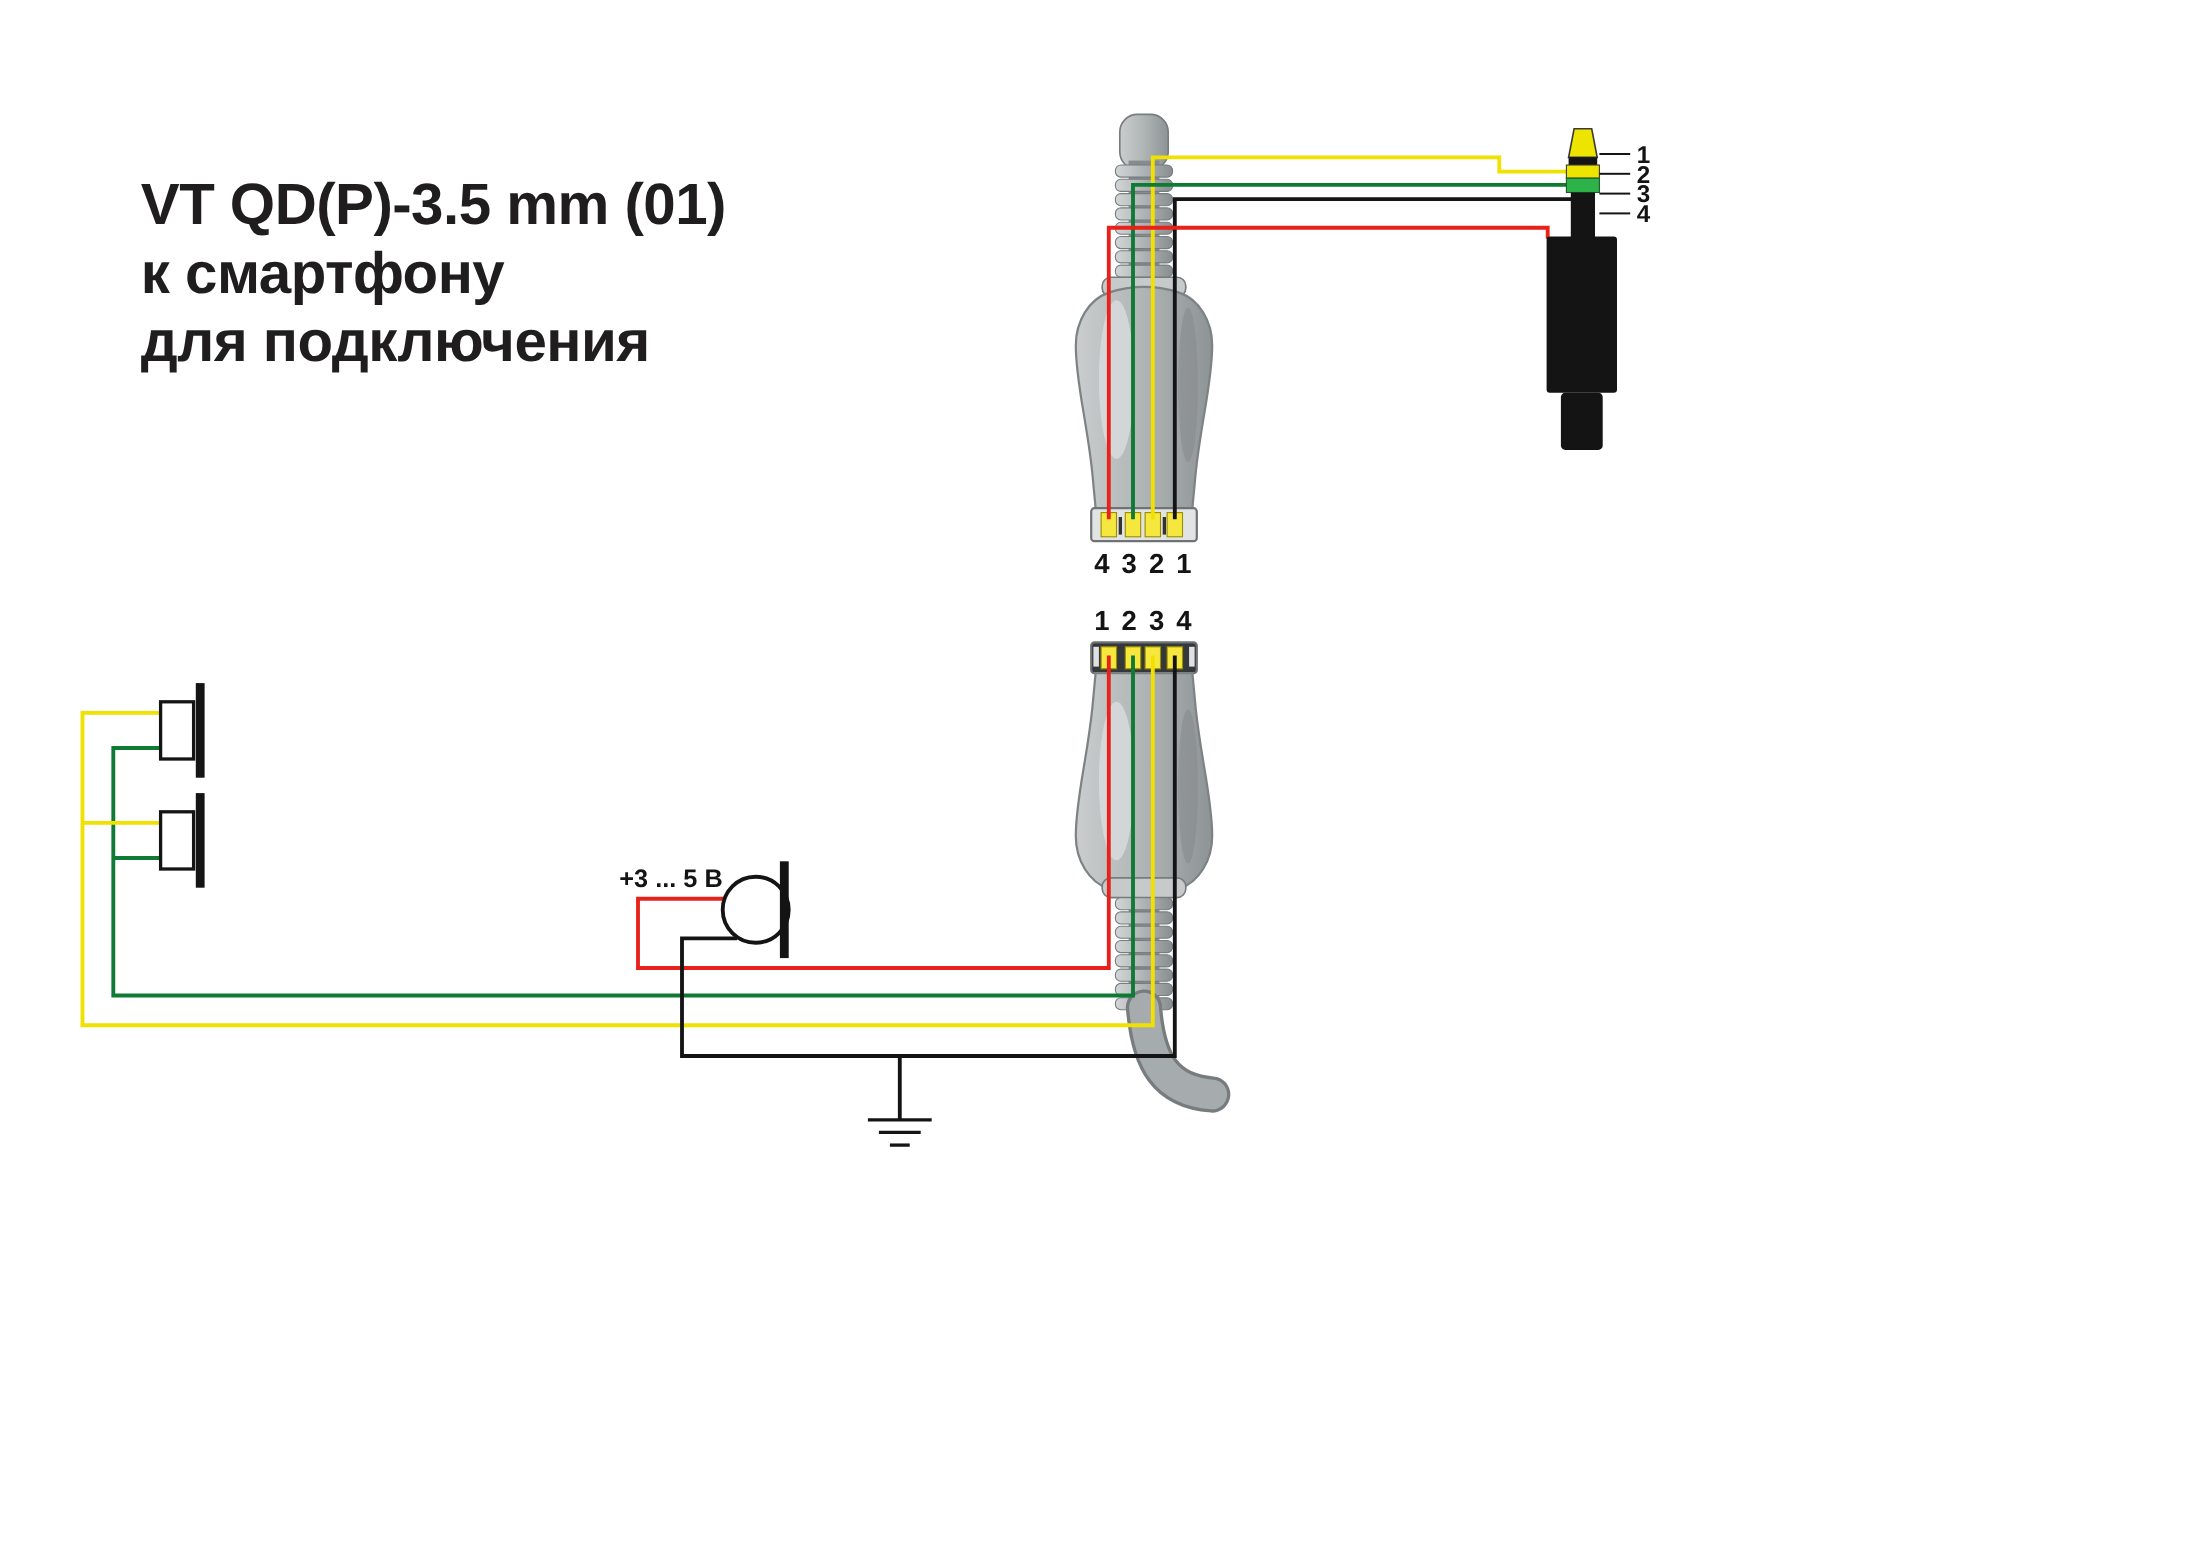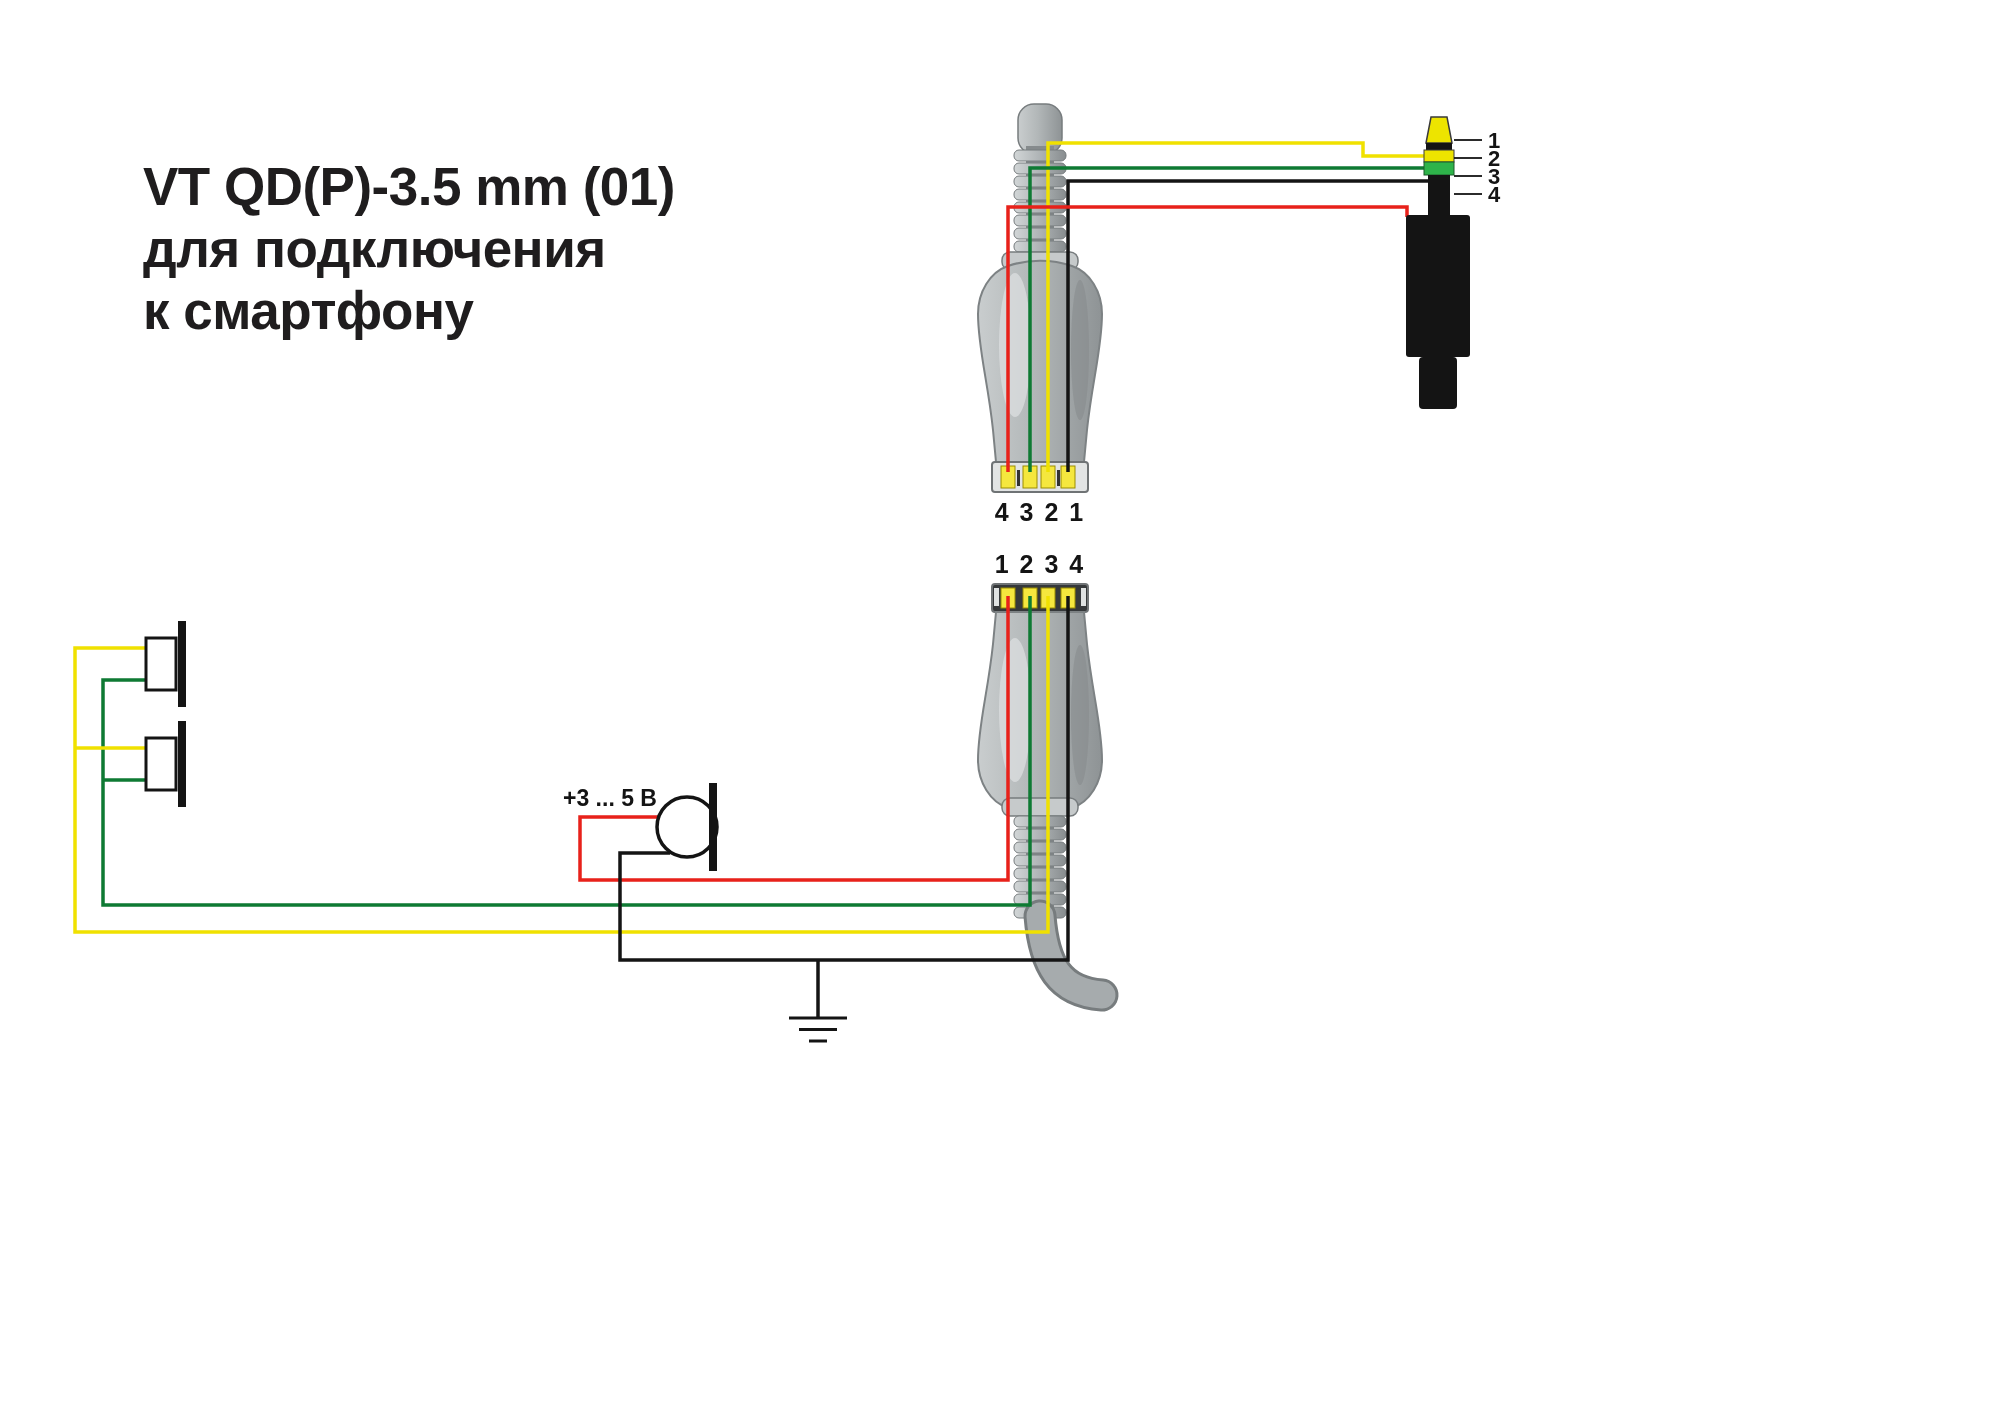--- a/index.html
+++ b/index.html
@@ -1,40 +1,40 @@
 <!DOCTYPE html>
 <html><head>
 <meta charset="utf-8">
 <style>
   html,body{margin:0;padding:0}
   body{
     width:2000px;height:1410px;position:relative;overflow:hidden;
     background:#ffffff;font-family:"Liberation Sans",sans-serif;
   }
   .title{
-    position:absolute;left:143px;top:156px;
+    position:absolute;left:128px;top:156px;
     font-weight:700;font-size:53px;line-height:1.17;color:#1f1d1e;letter-spacing:-0.5px;
   }
   svg{position:absolute;left:0;top:0}
   .wire{fill:none;stroke-width:3.5;stroke-linecap:butt;stroke-linejoin:miter}
   .leader{stroke:#141414;stroke-width:1.8}
   .pinlabel{font-family:"Liberation Sans",sans-serif;font-weight:700;font-size:25px;fill:#141414;letter-spacing:2px}
   .jacknum{font-family:"Liberation Sans",sans-serif;font-weight:700;font-size:22px;fill:#141414}
   .miclabel{font-family:"Liberation Sans",sans-serif;font-weight:700;font-size:23px;fill:#141414}
   .spkbody{fill:#ffffff;stroke:#141414;stroke-width:3}
   .spkplate{fill:#141414}
   .gnd{stroke:#141414;stroke-width:3;stroke-linecap:butt}
 </style>
 </head>
 <body>
 
 <div class="title">
   <div>VT QD(P)-3.5 mm (01)</div>
+  <div>к смартфону</div>
   <div>для подключения</div>
-  <div>к смартфону</div>
 </div>
 
 <svg width="2000" height="1410" viewBox="0 0 2000 1410">
   <defs>
     <linearGradient id="gBody" x1="0" y1="0" x2="1" y2="0">
       <stop offset="0" stop-color="#c9cdce"></stop>
       <stop offset="0.45" stop-color="#b2b7b8"></stop>
       <stop offset="1" stop-color="#8e9395"></stop>
     </linearGradient>
     <linearGradient id="gRidge" x1="0" y1="0" x2="1" y2="0">

